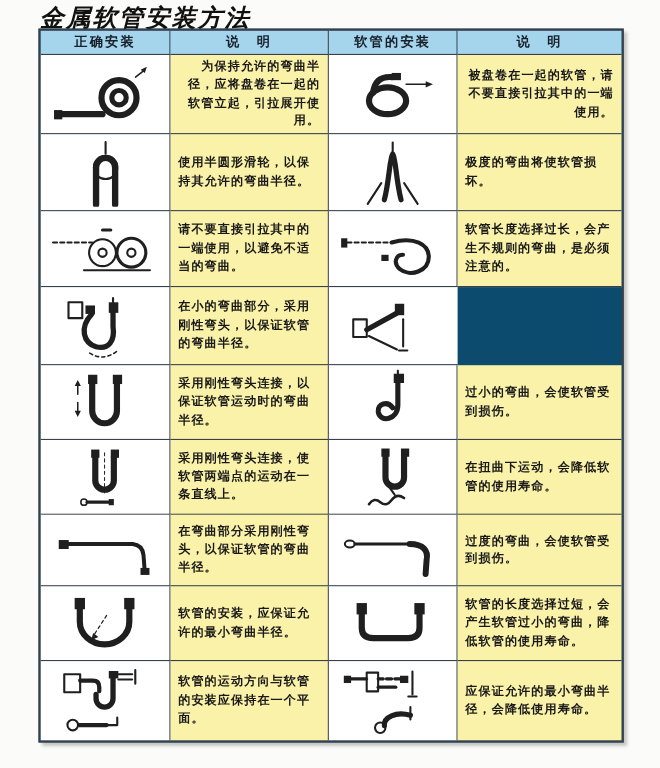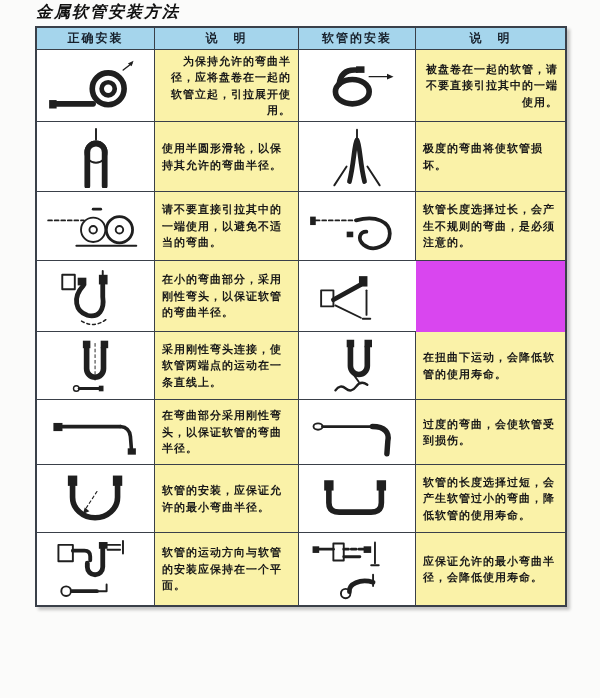--- a/index.html
+++ b/index.html
@@ -6,29 +6,29 @@
   body{
     width:600px;height:698px;
     background:#fbfbfa;
     font-family:"Liberation Sans","DejaVu Sans",sans-serif;
     color:#1c1c1c;
     position:relative;
     overflow:hidden;
   }
   .page-title{
     position:absolute;left:36px;top:2px;
-    font-size:16px;font-weight:bold;font-style:italic;
+    font-size:22px;font-weight:bold;font-style:italic;
     letter-spacing:2px;color:#111;
   }
   .hose-table{
     position:absolute;left:35px;top:26px;
     width:528px;
     border:2px solid var(--border,#3a4049);
     box-shadow:3px 3px 3px rgba(0,0,0,0.22);
-    background:#d946ef;
+    background:#0c4a6e;
   }
   .row{
     display:grid;
     grid-template-columns:118px 144px 117px 149px;
   }
   .row.header{height:22px;}
   .r1{height:72px;text-align:right;} .r2{height:70px;} .r3{height:69px;}
   .r4{height:71px;} .r5{height:68px;} .r6{height:68px;}
   .r7{height:65px;} .r8{height:68px;} .r9{height:72px;}
   .cell{
@@ -158,20 +158,41 @@
         <rect x="16" y="26" width="13" height="17" stroke-width="2"></rect>
         <path d="M29 36 L58 20" stroke-width="5"></path>
         <rect class="fill" x="56" y="11" width="9" height="11"></rect>
         <path d="M31 42 L58 55" stroke-width="2"></path>
         <line x1="64" y1="26" x2="64" y2="52" stroke-width="2"></line>
         <line x1="60" y1="56" x2="68" y2="56" stroke-width="2"></line>
       </svg>
     </div>
   </div>
 
+  <div class="row r5">
+    <div class="cell fig">
+      <svg width="106" height="60" viewBox="0 0 110 64">
+        <rect class="fill" x="38" y="5" width="9" height="9"></rect>
+        <rect class="fill" x="62" y="5" width="9" height="9"></rect>
+        <path d="M42 14 V40 A12 12 0 0 0 66 40 V14" stroke-width="6"></path>
+        <path d="M28 14 l0 10 m0 8 l0 10" stroke-width="1.5"></path>
+        <path class="fill" d="M28 10 l-3 6 6 0 z"></path>
+        <path class="fill" d="M28 46 l-3 -6 6 0 z"></path>
+      </svg>
+    </div>
+    <div class="cell txt">采用刚性弯头连接，以保证软管运动时的弯曲半径。</div>
+    <div class="cell fig">
+      <svg width="104" height="60" viewBox="0 0 110 64">
+        <rect class="fill" x="56" y="4" width="10" height="9"></rect>
+        <line x1="60" y1="1" x2="60" y2="4" stroke-width="2"></line>
+        <path d="M60 13 V34 C60 49 43 52 41 41 C40 33 50 30 55 37" stroke-width="5"></path>
+      </svg>
+    </div>
+    <div class="cell txt">过小的弯曲，会使软管受到损伤。</div>
+  </div>
 
   <div class="row r6">
     <div class="cell fig">
       <svg width="106" height="60" viewBox="0 0 110 64">
         <rect class="fill" x="41" y="5" width="8" height="8"></rect>
         <rect class="fill" x="60" y="5" width="8" height="8"></rect>
         <path d="M45 13 V35 A9 9 0 0 0 63 35 V13" stroke-width="6"></path>
         <line x1="54" y1="8" x2="54" y2="48" stroke-width="1" stroke-dasharray="3 3"></line>
         <circle cx="34" cy="56" r="3" stroke-width="1.5"></circle>
         <line x1="37" y1="56" x2="58" y2="56" stroke-width="3"></line>

